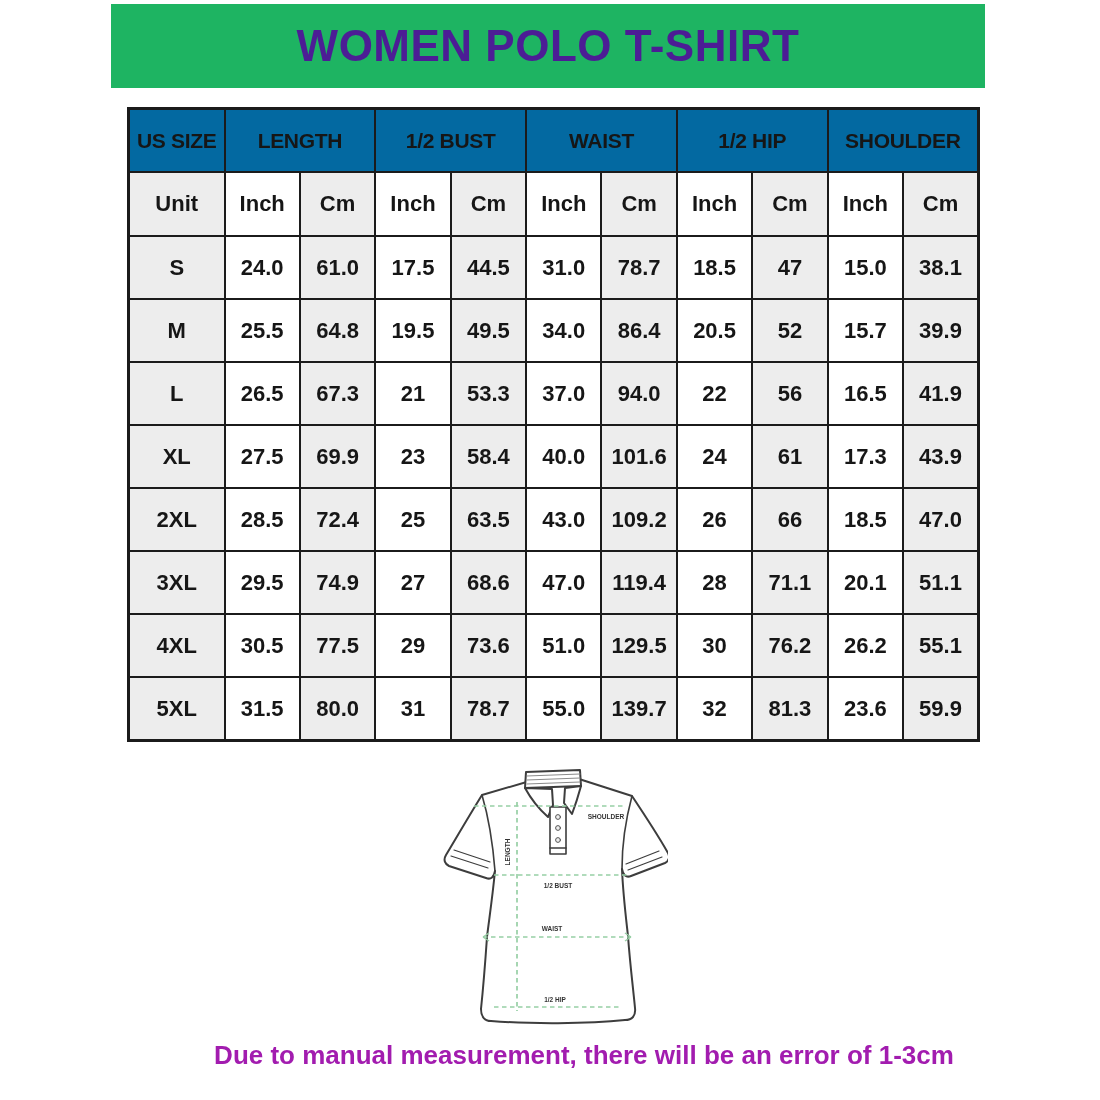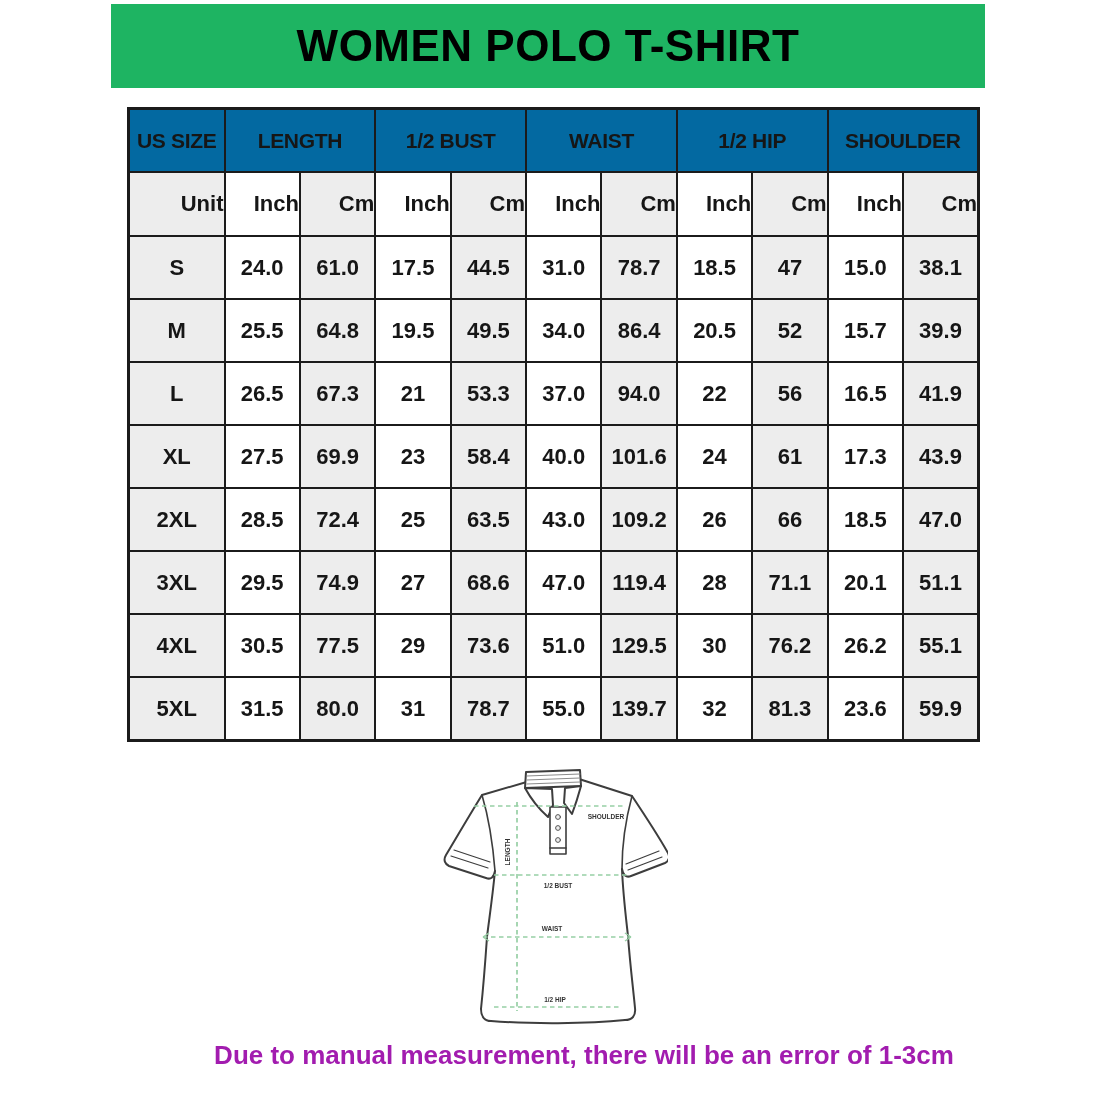--- a/index.html
+++ b/index.html
@@ -6,36 +6,36 @@
   body{
     width:1100px;height:1100px;background:#ffffff;
     font-family:"Liberation Sans", sans-serif;
     position:relative;overflow:hidden;
   }
   .banner{
     position:absolute;left:111px;top:4px;width:874px;height:84px;
     background:#1eb462;display:flex;align-items:center;justify-content:center;
   }
   .banner h1{
-    margin:4px;color:#000000;font-size:44px;font-weight:bold;letter-spacing:0.5px;
+    margin:4px;color:#4c1d95;font-size:44px;font-weight:bold;letter-spacing:0.5px;
     white-space:nowrap;
   }
   .table-wrap{position:absolute;left:127px;top:107px;}
   table{
     border-collapse:collapse;table-layout:fixed;width:853px;
     border:3px solid #1b1b1b;
   }
   th,td{
     border:2px solid #1b1b1b;text-align:center;vertical-align:middle;
     padding:0;color:#161616;
   }
   thead th.gh{
     height:61px;background:#0369a1;font-size:21px;font-weight:bold;letter-spacing:-0.3px;
   }
-  thead tr.unit-row td{height:62px;text-align:right;}
+  thead tr.unit-row td{height:62px;}
   tbody td{height:61px;}
   td{font-size:22px;font-weight:bold;}
   td.shade{background:#ededed;}
   .diagram{
     position:absolute;left:438px;top:760px;width:230px;height:270px;
   }
   .disclaimer{
     position:absolute;left:584px;top:1040px;transform:translateX(-50%);
     color:#a21caf;font-size:26px;font-weight:bold;white-space:nowrap;
   }

